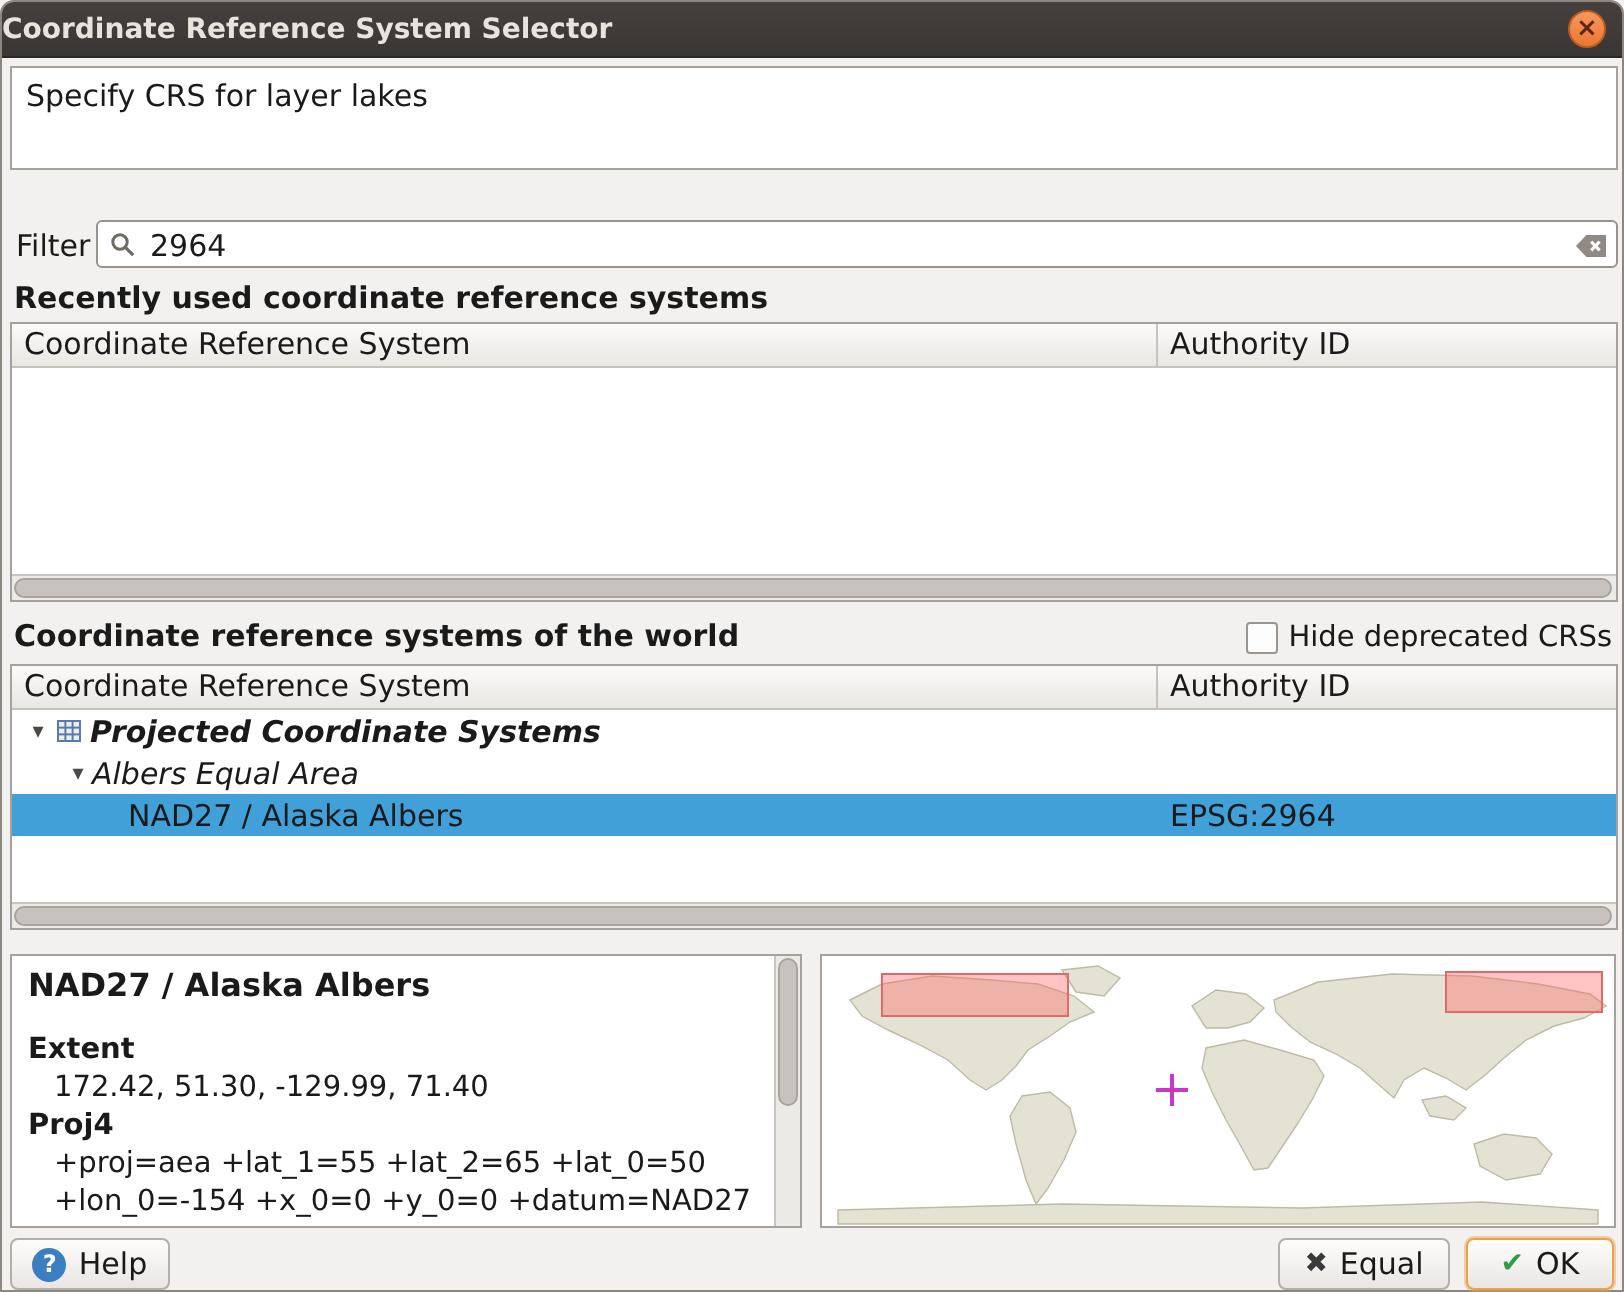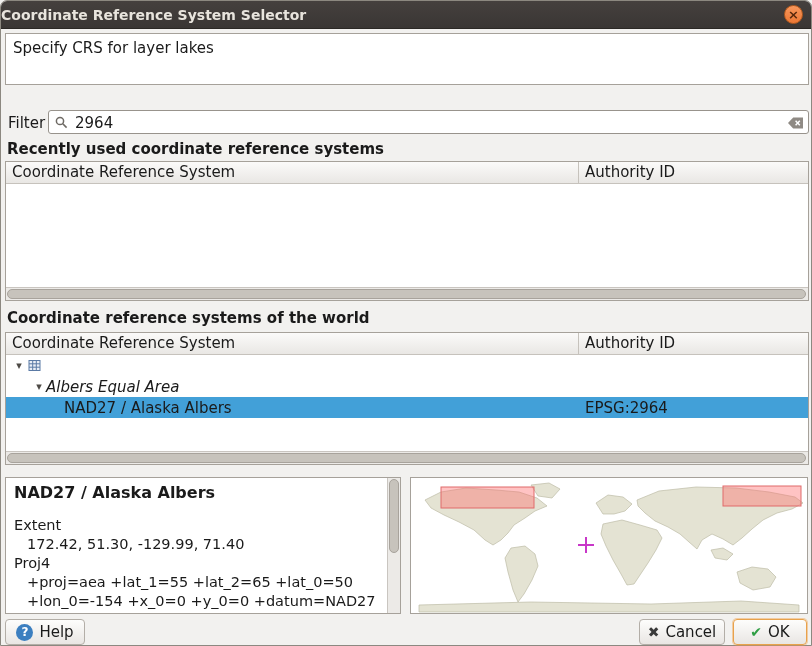--- a/index.html
+++ b/index.html
@@ -77,21 +77,21 @@
     font-size:14.5px; }
   .checkbox { width:16px; height:16px; background:#fdfdfd; border:1px solid #9a958e;
     border-radius:2px; margin-right:5px; }
 
   
   .details { position:absolute; left:4px; top:476px; width:396px; height:137px;
     background:#fff; border:1px solid #a6a19a; overflow:hidden; }
   .details .inner { position:absolute; left:0; top:0; right:13px; bottom:0;
     padding:5px 8px; overflow:hidden; }
   .details .crs-title { font-size:16px; font-weight:bold; margin-bottom:14px; }
-  .details .lbl-b { font-weight:normal; font-size:14.5px; line-height:19px; }
+  .details .lbl-b { font-weight:bold; font-size:14.5px; line-height:19px; }
   .details .val { padding-left:13px; font-size:14.5px; line-height:19px; }
 
   
   .mappanel { position:absolute; left:409px; top:476px; width:398px; height:137px;
     background:#fff; border:1px solid #a6a19a; }
   .mappanel svg { display:block; width:100%; height:100%; }
 
   
   .btn { position:absolute; top:618px; height:26px; display:flex; align-items:center;
     justify-content:center; gap:6px; background:linear-gradient(#fdfdfc,#e9e6e3);
@@ -141,38 +141,43 @@
       <div class="th th-crs">Coordinate Reference System</div>
       <div class="th th-auth">Authority ID</div>
     </div>
     <div class="tbody"></div>
     <div class="hscroll">
       <div class="hthumb"></div>
     </div>
   </div>
 
   <div class="section-heading h-world">Coordinate reference systems of the world</div>
+  <div class="hide-dep">
+    <span class="checkbox"></span>
+    <span>Hide deprecated CRSs</span>
+  </div>
 
   <div class="table t-world">
     <div class="thead">
       <div class="th th-crs">Coordinate Reference System</div>
       <div class="th th-auth">Authority ID</div>
     </div>
     <div class="tbody">
       <div class="row row0">
         <span class="expander">▾</span>
         <span class="grid-ic">
           <svg width="13" height="13" viewBox="0 0 13 13">
               <rect x="1" y="1.5" width="11" height="10" fill="#e9eef6" stroke="#5b7aa5"></rect>
               <line x1="1" y1="4.8" x2="12" y2="4.8" stroke="#5b7aa5"></line>
               <line x1="1" y1="8.2" x2="12" y2="8.2" stroke="#5b7aa5"></line>
               <line x1="4.7" y1="1.5" x2="4.7" y2="11.5" stroke="#5b7aa5"></line>
               <line x1="8.3" y1="1.5" x2="8.3" y2="11.5" stroke="#5b7aa5"></line>
             </svg>
         </span>
+        <span class="bold-italic">Projected Coordinate Systems</span>
       </div>
       <div class="row row1">
         <span class="expander">▾</span>
         <span class="italic">Albers Equal Area</span>
       </div>
       <div class="row row-selected">
         <span class="cell-crs">NAD27 / Alaska Albers</span>
         <span class="cell-auth">EPSG:2964</span>
       </div>
     </div>
@@ -220,20 +225,20 @@
       </g>
     </svg>
   </div>
 
   <div class="btn btn-help">
     <span class="help-badge">?</span>
     <span>Help</span>
   </div>
   <div class="btn btn-cancel">
     <span class="glyph-cancel">✖</span>
-    <span>Cancel</span>
+    <span>Equal</span>
   </div>
   <div class="btn btn-ok">
     <span class="glyph-ok">✔</span>
     <span>OK</span>
   </div>
 
 </div>
 
 </body></html>

